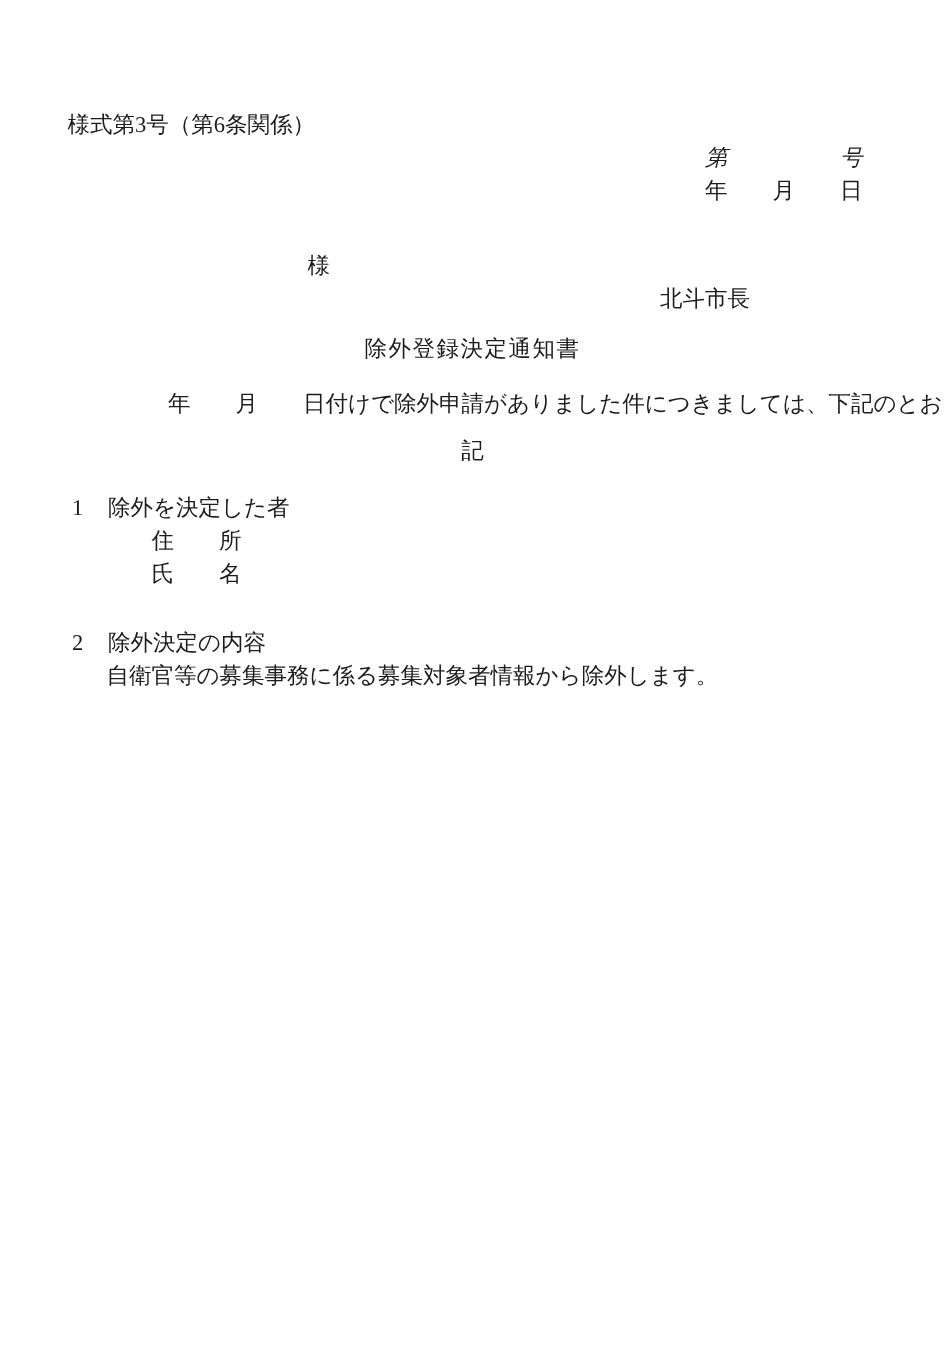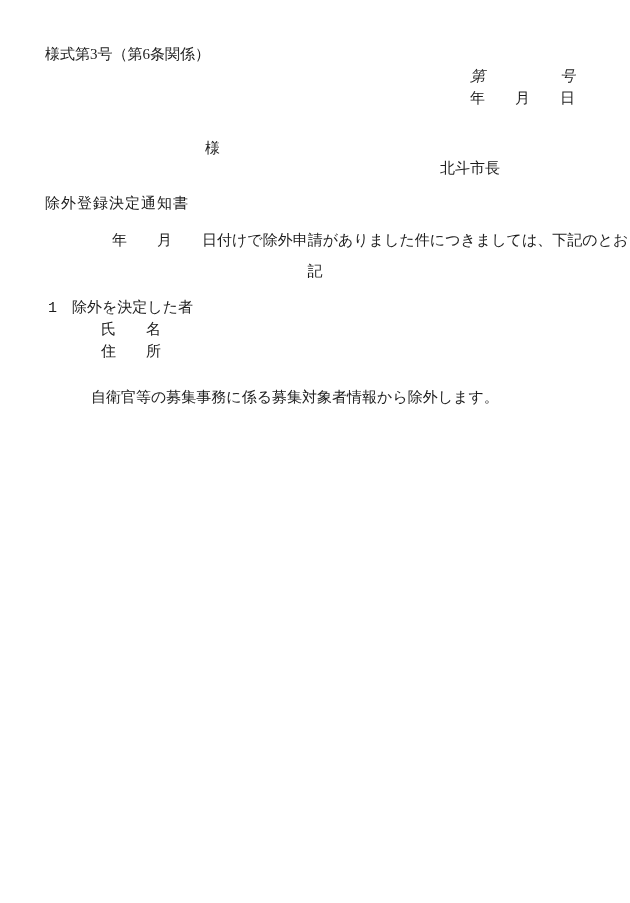--- a/index.html
+++ b/index.html
@@ -10,36 +10,36 @@
     height: 903px;
     margin: 0 auto;
     background: #ffffff;
     overflow: hidden;
     font-family: "Liberation Serif", "DejaVu Serif", serif;
     font-size: 15px;
     line-height: 22px;
     color: #1c1c1c;
   }
   .content {
-    padding: 43px 45px 0 45px;
+    padding: 73px 45px 0 45px;
   }
   .line { white-space: pre; }
   .indent-number { margin-left: 425px; font-style: italic; }   
   .indent-date   { margin-left: 425px; font-family: Liberation Serif, serif; }   
   .indent-addressee { margin-left: 160px; margin-top: 28px; }
-  .indent-sender { margin-left: 395px; font-family: Liberation Mono, monospace; }
-  .doc-title { text-align: left; margin-top: 11px; letter-spacing: 1px; }
+  .indent-sender { margin-left: 395px; }
+  .doc-title { text-align: center; margin-top: 11px; letter-spacing: 1px; }
   .body-para { margin-top: 15px; }
   .body-line1 { text-indent: 67px; }
   .record-marker { text-align: center; margin-top: 9px; }
-  .item { margin-top: 16px; margin-left: 3px; font-family: Liberation Mono, monospace; }
+  .item { margin-top: 16px; margin-left: 3px; }
   .item-2 { margin-top: 24px; }
   .item-num { display: inline-block; width: 24px; }
   .item-field { margin-left: 53px; }
-  .item-detail { margin-left: 43px; }
+  .item-detail { margin-left: 23px; }
 </style>
 </head>
 <body>
 
 <div class="page">
   <div class="content">
 
     <div class="line">様式第3号（第6条関係）</div>
 
     <div class="line indent-number">第　　　　　号</div>
@@ -53,22 +53,23 @@
     <div class="line doc-title">除外登録決定通知書</div>
 
     <div class="body-para">
       <div class="line body-line1">年　　月　　日付けで除外申請がありました件につきましては、下記のとおり</div>
     </div>
 
     <div class="line record-marker">記</div>
 
     <div class="item">
       <div class="line"><span class="item-num">1</span><span>除外を決定した者</span></div>
+      <div class="line item-field">住　　所</div>
       <div class="line item-field">氏　　名</div>
-      <div class="line item-field">住　　所</div>
     </div>
 
     <div class="item item-2">
+      <div class="line"><span class="item-num">2</span><span>除外決定の内容</span></div>
       <div class="line item-detail">自衛官等の募集事務に係る募集対象者情報から除外します。</div>
     </div>
 
   </div>
 </div>
 
 </body></html>

